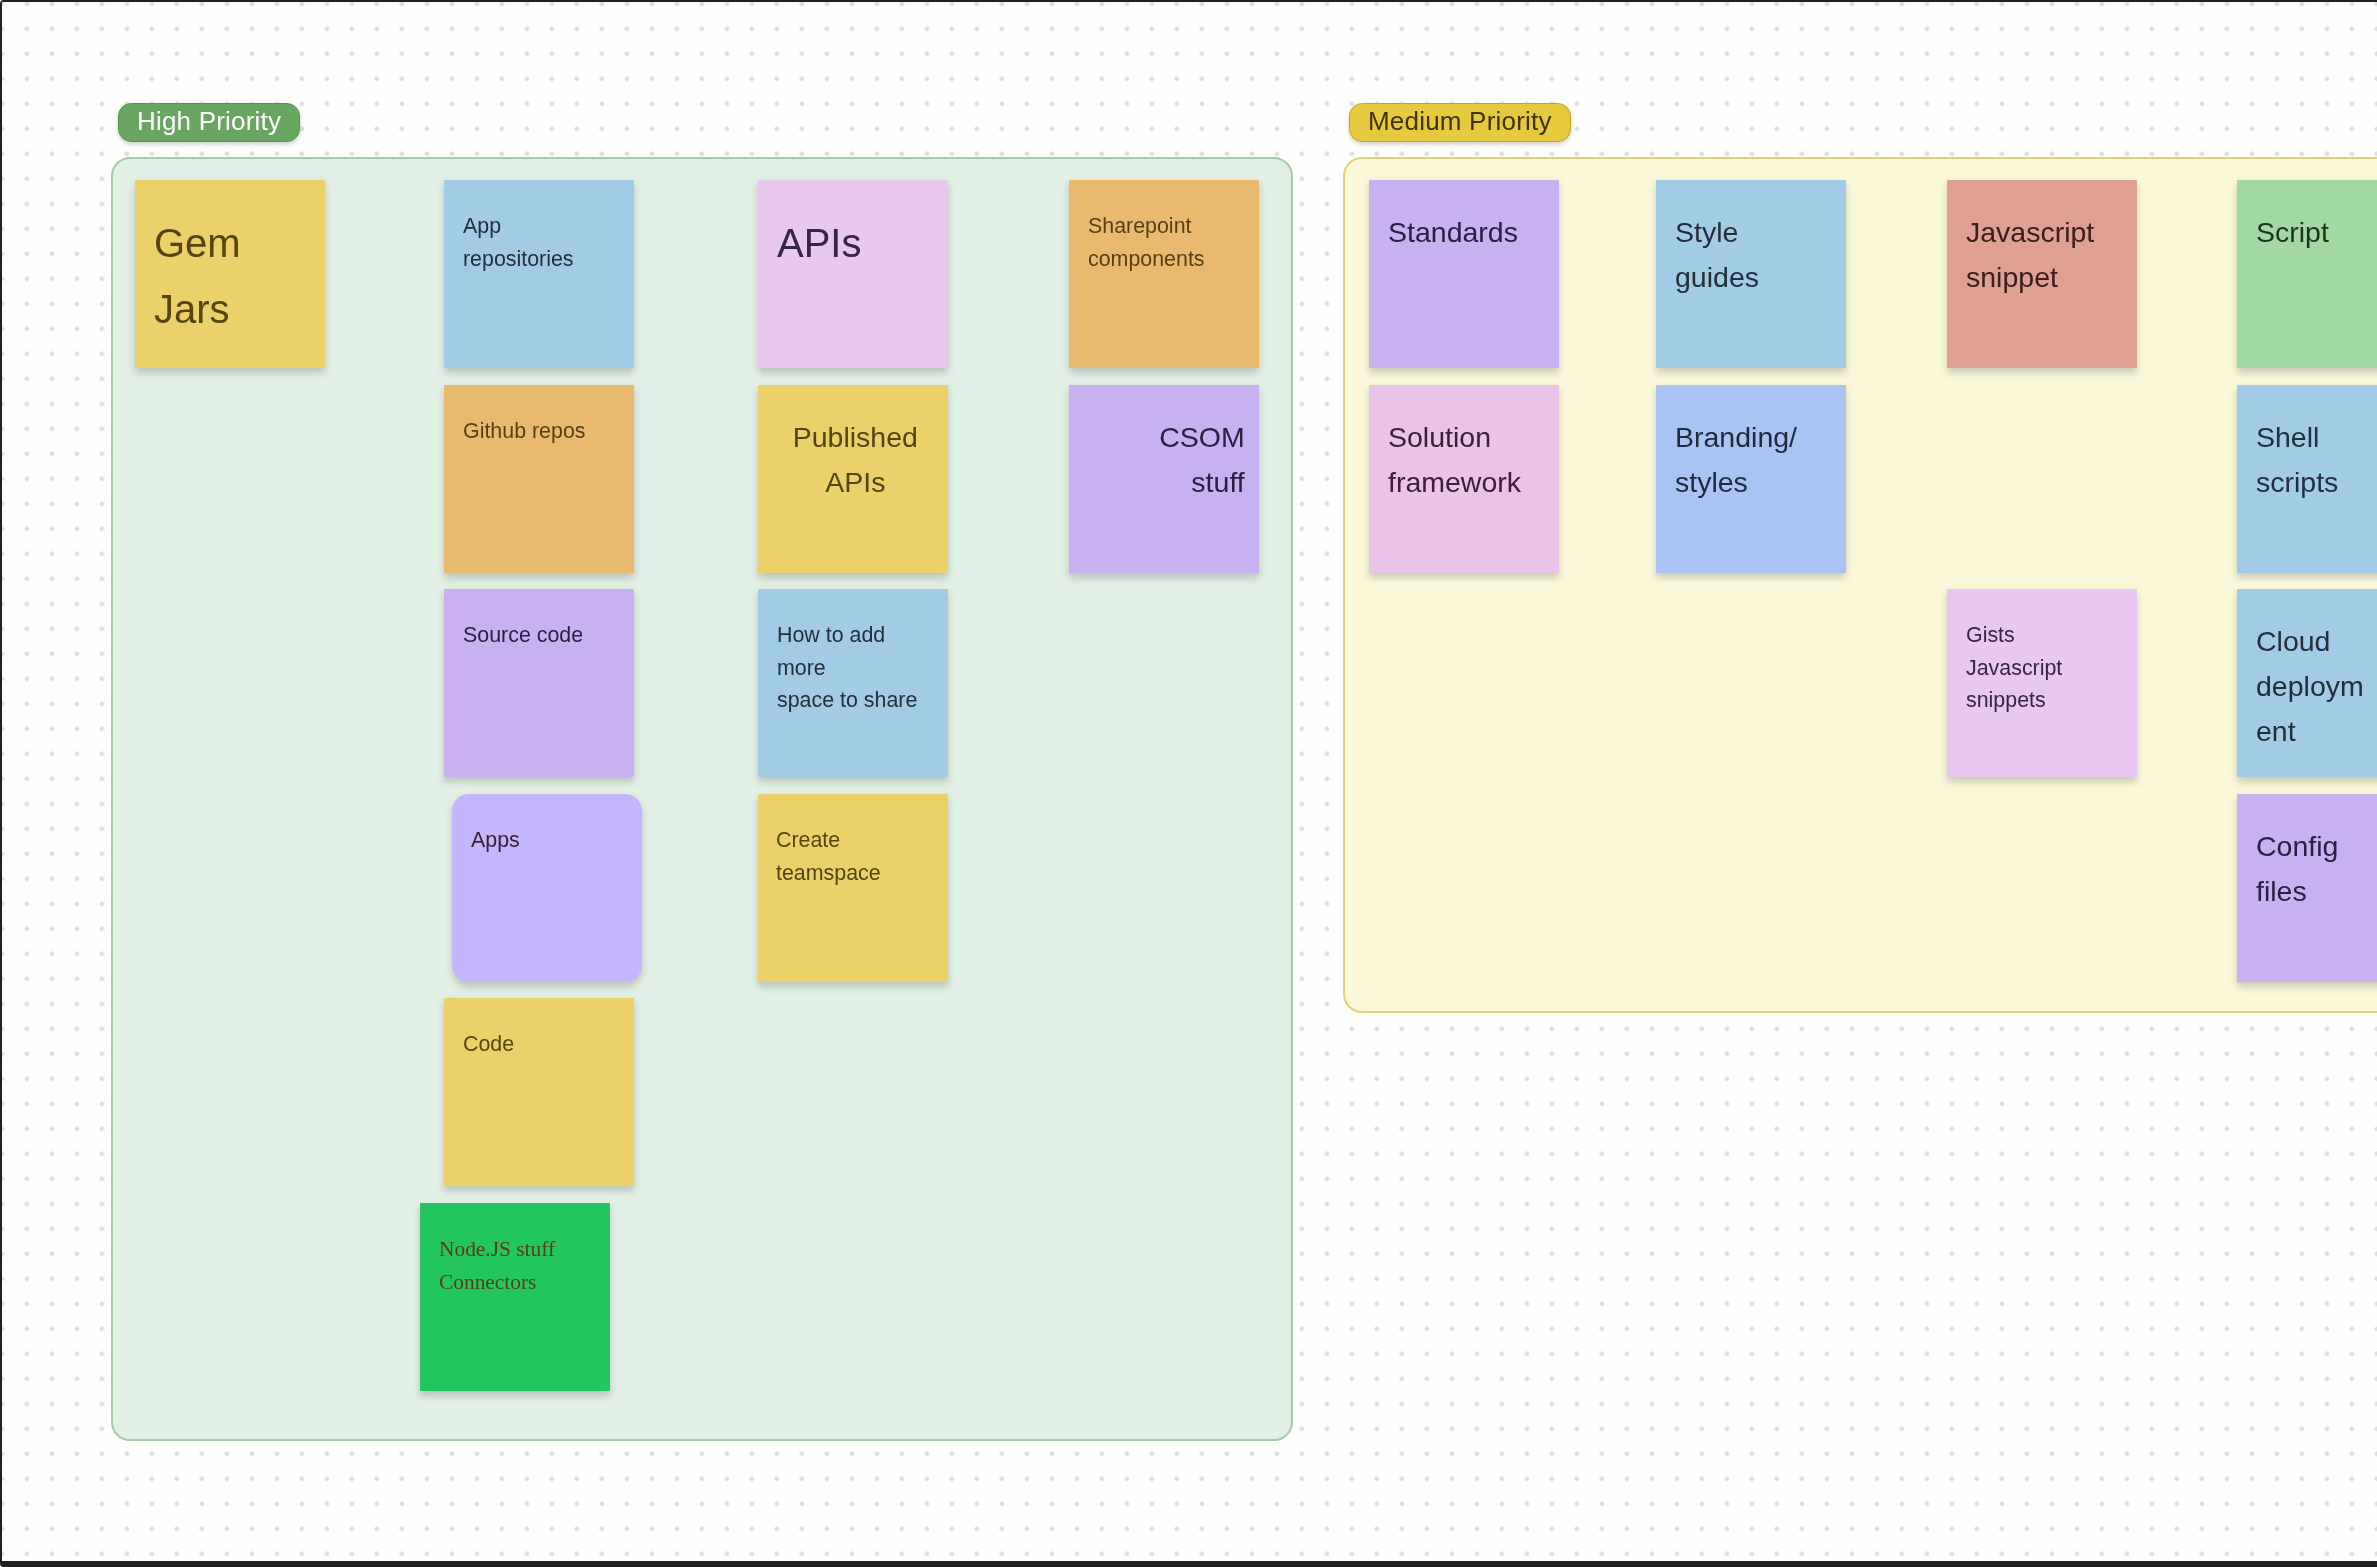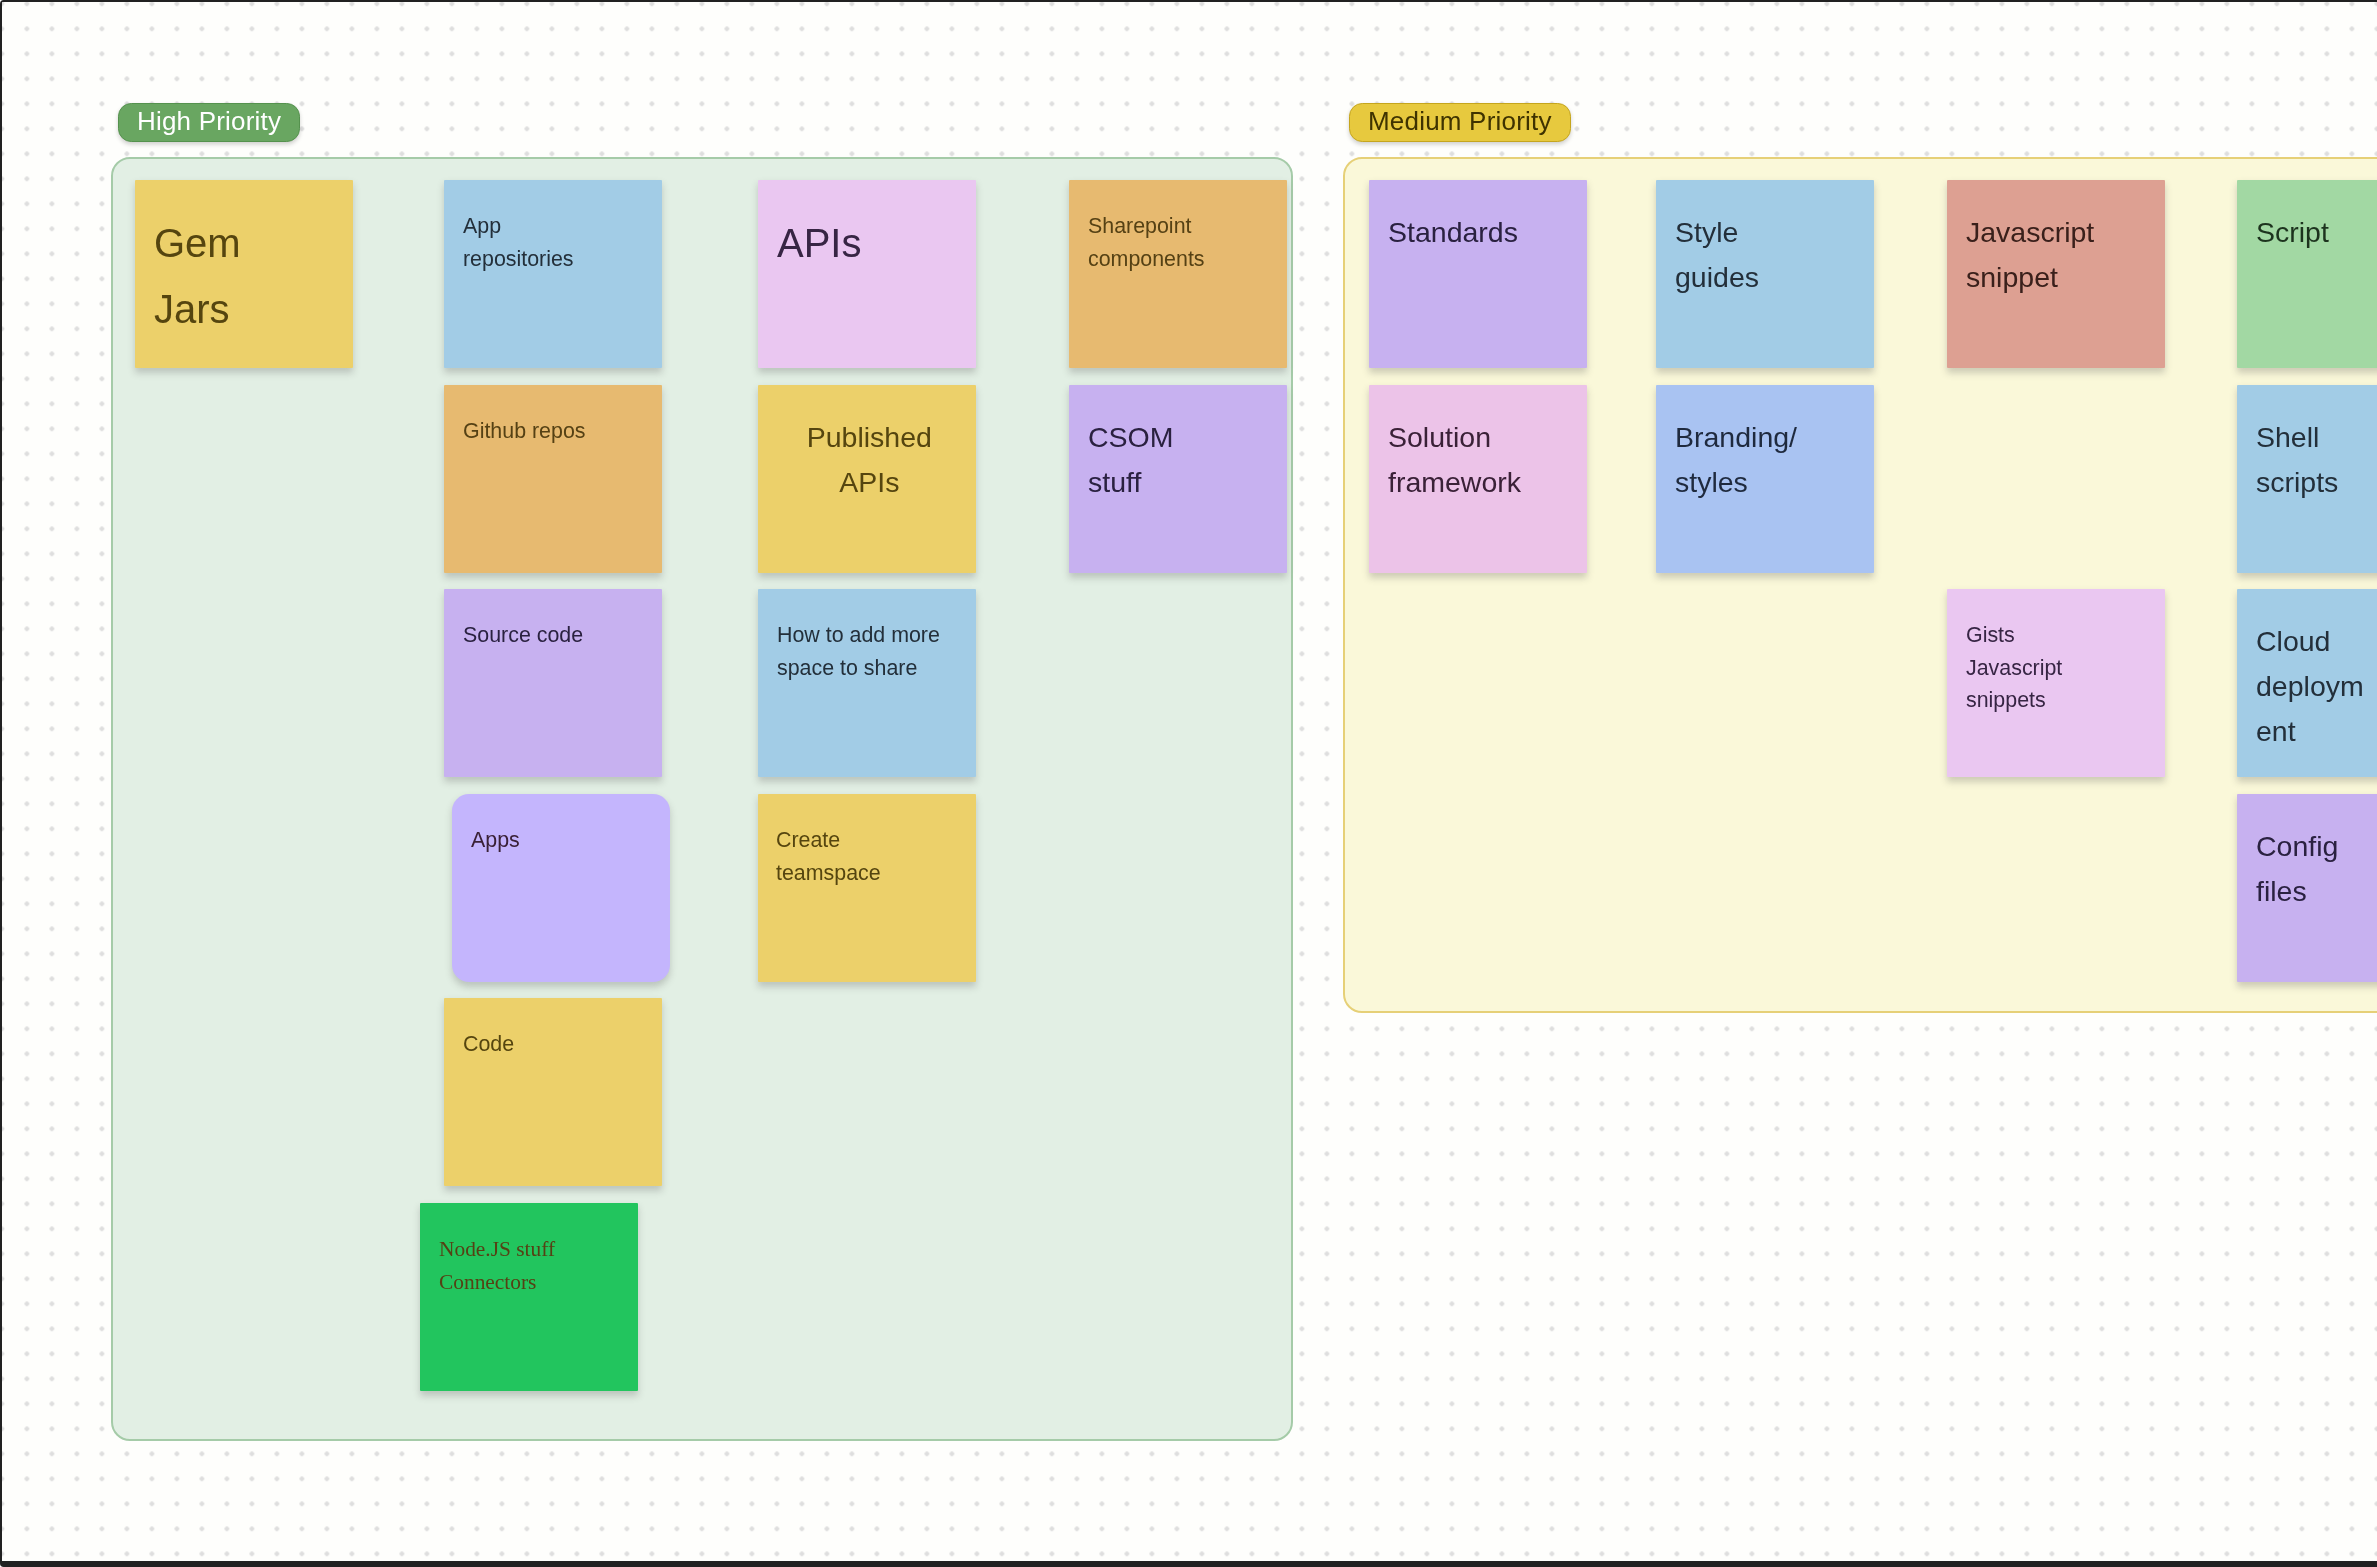--- a/index.html
+++ b/index.html
@@ -46,21 +46,21 @@
     padding: 0 18px;
     border-radius: 13.3px;
     font-size: 26px;
     font-weight: 500;
     letter-spacing: 0.2px;
     white-space: nowrap;
     box-shadow: 0 2.4px 4.3px rgba(0,0,0,0.18);
   }
   .note {
     position: absolute;
-    width: 218px;
+    width: 190px;
     height: 188px;
     box-sizing: border-box;
     padding: 30px 14.3px 0 19px;
     box-shadow: 0 4.8px 7.6px rgba(90,90,90,0.28);
     border-radius: 1px;
   }
   .note-text {
     white-space: pre-line;
     overflow-wrap: break-word;
     display: block;
@@ -113,21 +113,21 @@
 space to share</span>
       </div>
       <div class="note size-small" style="left: 756px; top: 792px; background: rgb(236, 208, 106); color: rgb(85, 69, 15); padding-left: 18px;">
         <span class="note-text">Create
 teamspace</span>
       </div>
       <div class="note size-small" style="left: 1067px; top: 178px; background: rgb(231, 186, 112); color: rgb(85, 65, 20);">
         <span class="note-text">Sharepoint
 components</span>
       </div>
-      <div class="note size-medium" style="left: 1067px; top: 383px; background: rgb(199, 177, 240); color: rgb(42, 33, 64);">
+      <div class="note size-medium" style="left: 1067px; top: 383px; background: rgb(199, 177, 240); color: rgb(42, 33, 64); text-align: right;">
         <span class="note-text">CSOM
 stuff</span>
       </div>
       <div class="section-box" style="left: 1341px; top: 155px; width: 1108px; height: 856px; background: rgb(250, 248, 217); border-color: rgb(230, 208, 119);"></div>
       <div class="pill" style="left: 1347px; top: 101px; background: rgb(231, 201, 62); color: rgb(63, 51, 0); border: 1.4px solid rgb(197, 165, 29);">Medium Priority</div>
       <div class="note size-medium" style="left: 1367px; top: 178px; background: rgb(199, 177, 240); color: rgb(42, 33, 64);">
         <span class="note-text">Standards</span>
       </div>
       <div class="note size-medium" style="left: 1367px; top: 383px; background: rgb(236, 195, 232); color: rgb(58, 33, 55);">
         <span class="note-text">Solution

